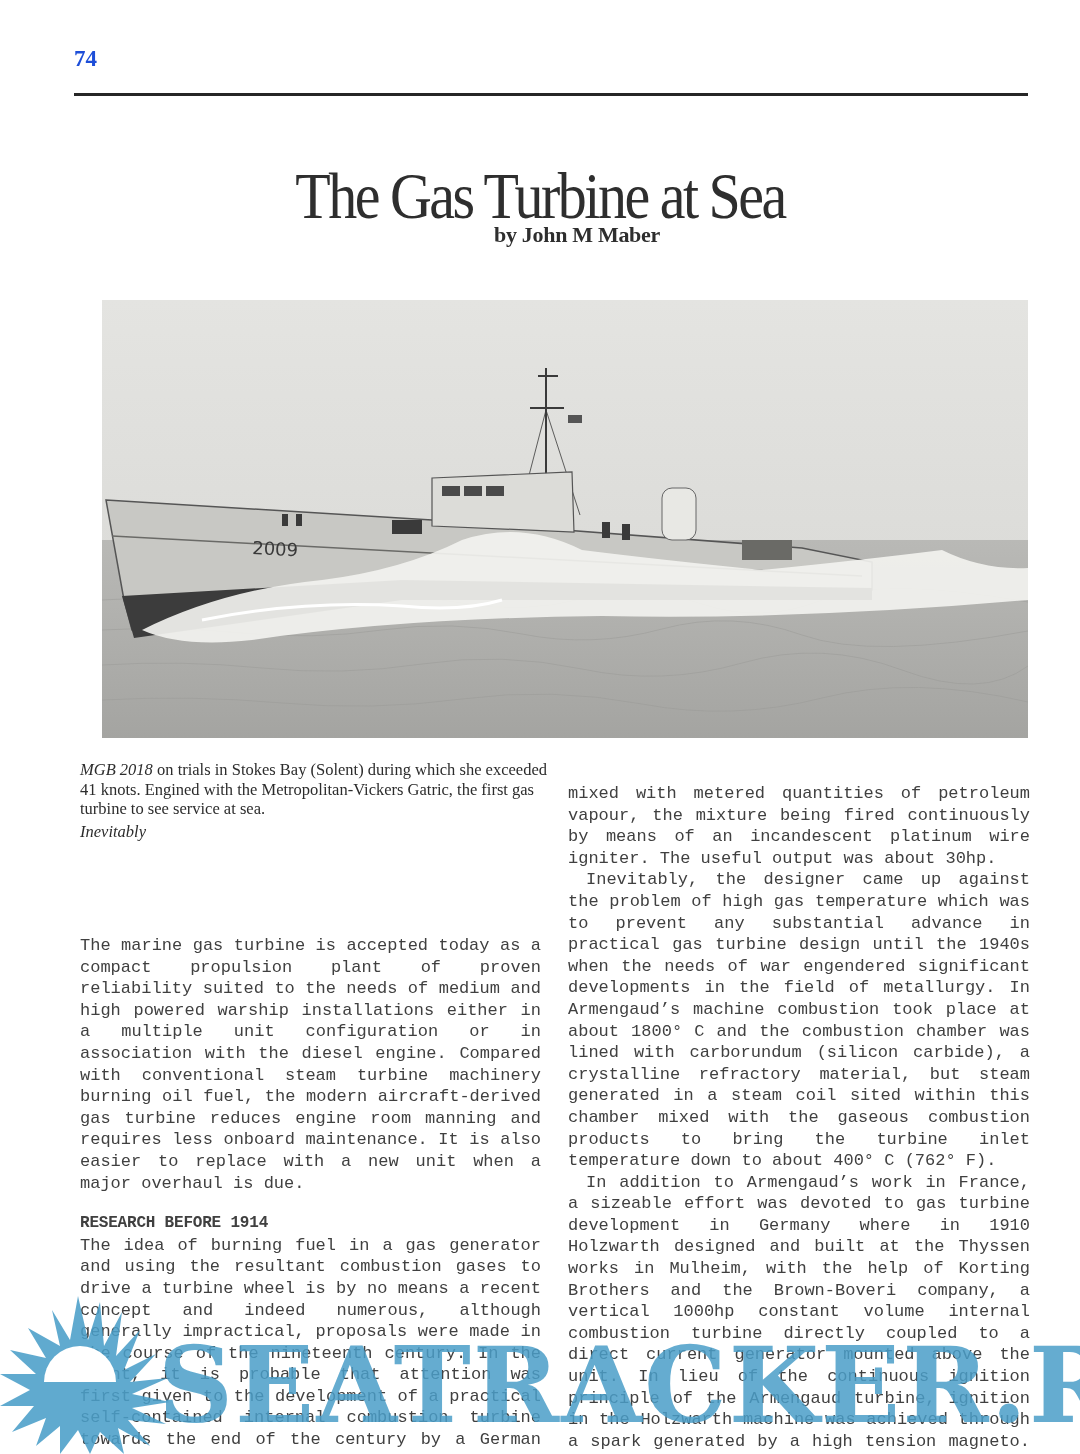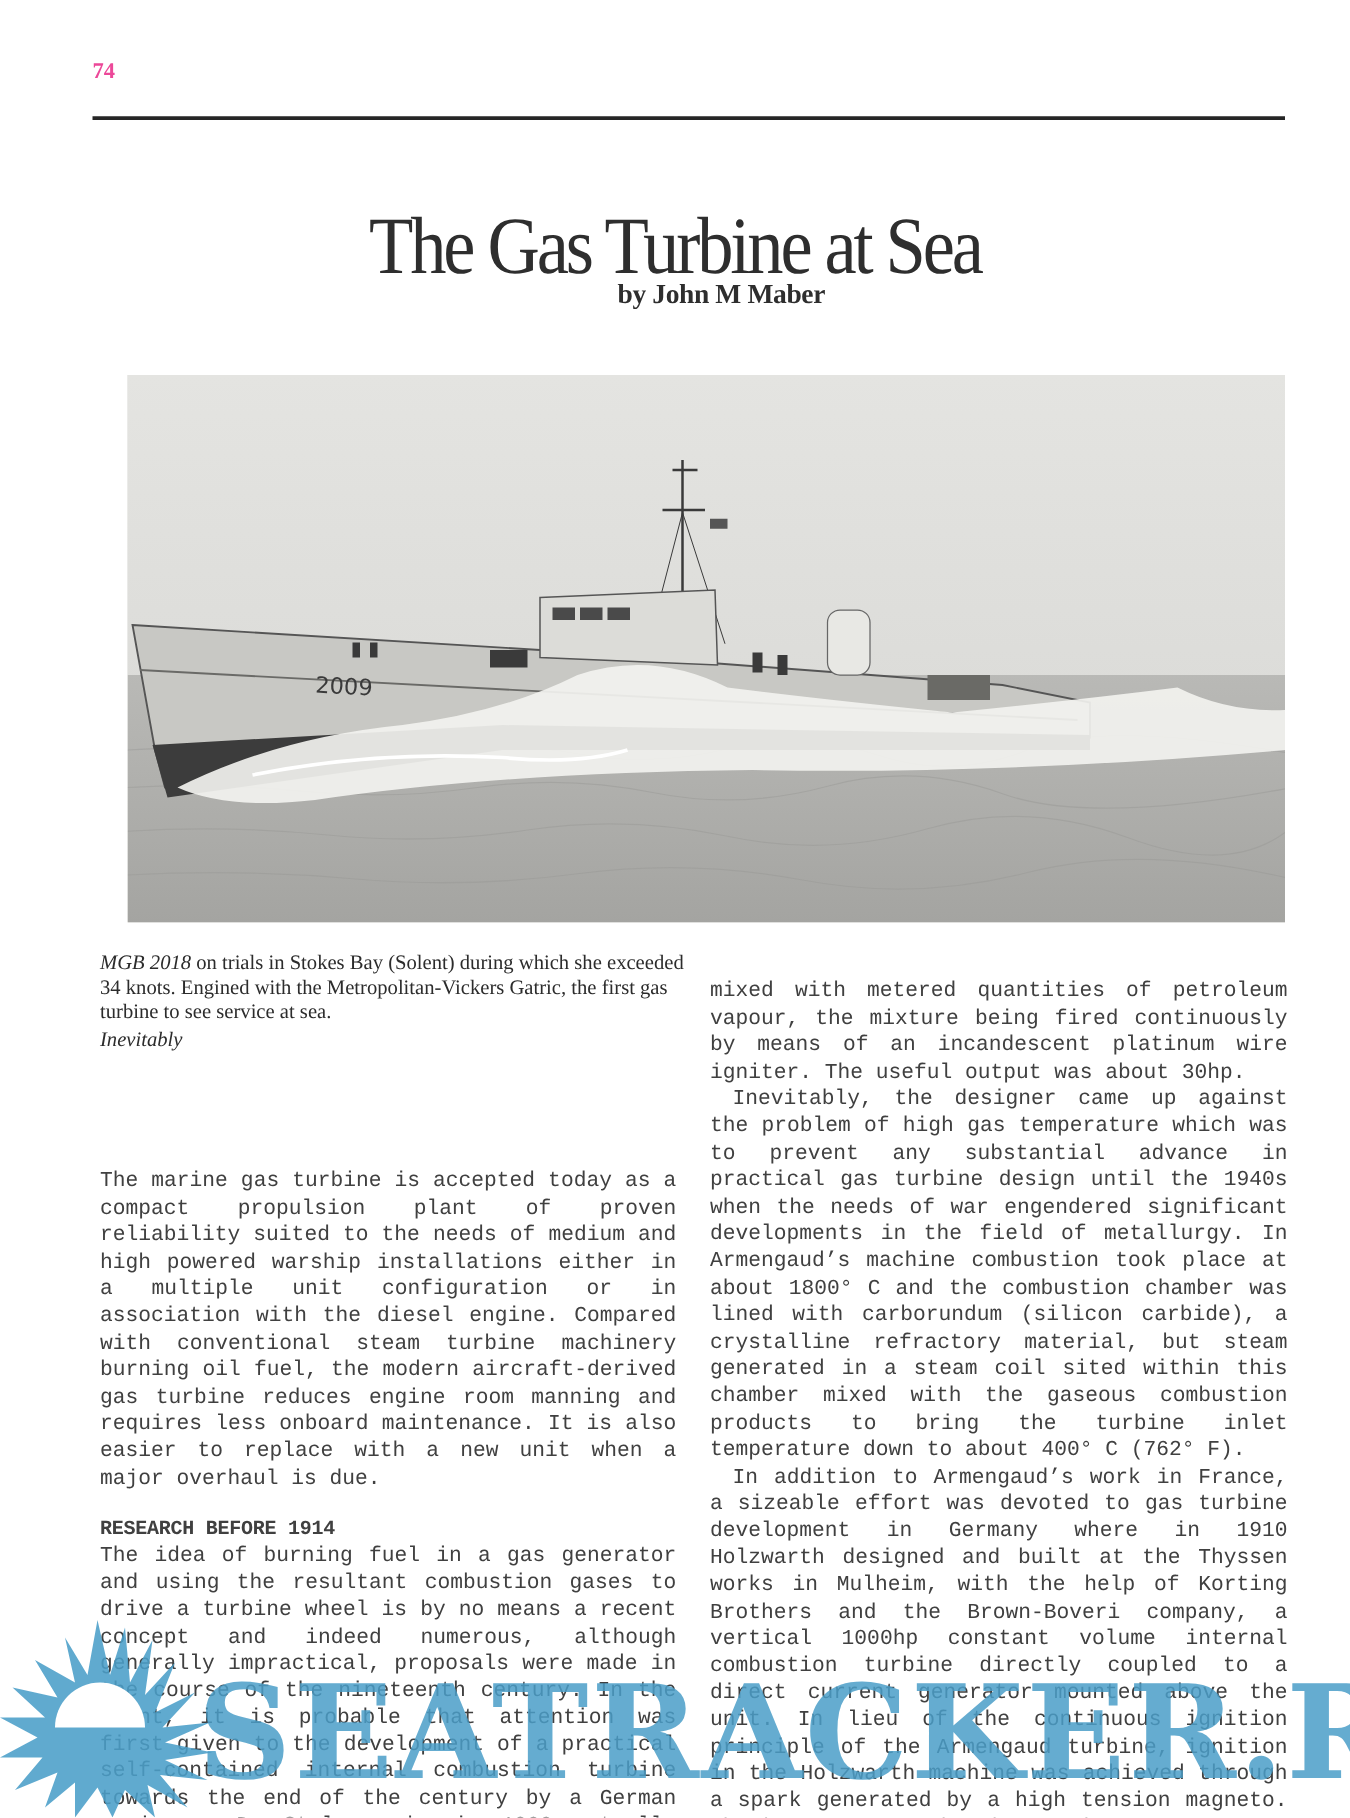--- a/index.html
+++ b/index.html
@@ -12,23 +12,23 @@
       height: 1454px;
       position: relative;
       overflow: hidden;
       font-family: "Liberation Serif", "DejaVu Serif", serif;
       color: #2a2a2a;
     }
     .page-number {
       position: absolute;
       left: 74px;
       top: 46px;
-      font-size: 18px;
-      font-weight: bold;
-      color: #ec4899;
+      font-size: 23px;
+      font-weight: bold;
+      color: #1d4ed8;
     }
     .rule {
       position: absolute;
       left: 74px;
       top: 93px;
       width: 954px;
       height: 3px;
       background: #262626;
     }
     .title {
@@ -178,21 +178,21 @@
       <rect x="640" y="240" width="50" height="20" fill="#6a6a66"></rect>
     </g>
     <text x="150" y="254" font-family="DejaVu Sans, sans-serif" font-size="18" fill="#3a3a3a" transform="rotate(3 150 254)">2009</text>
 
     <path d="M40 330 Q120 290 220 280 Q300 270 360 240 Q420 220 480 250 Q560 260 660 270 Q760 260 840 250 Q880 270 926 268 L926 300 Q700 320 500 316 Q300 318 150 340 Q80 348 40 330 Z" fill="#f2f2ef" opacity="0.92"></path>
     <path d="M100 320 Q200 300 300 306 Q360 312 400 300" fill="none" stroke="#ffffff" stroke-width="3"></path>
   </svg>
 </div>
 
 <div class="caption">
-  <em>MGB 2018</em><span> on trials in Stokes Bay (Solent) during which she exceeded 34 knots. Engined with the Metropolitan-Vickers Gatric, the first gas turbine to see service at sea.</span>
+  <em>MGB 2018</em><span> on trials in Stokes Bay (Solent) during which she exceeded 41 knots. Engined with the Metropolitan-Vickers Gatric, the first gas turbine to see service at sea.</span>
   <span class="credit">Inevitably</span>
 </div>
 
 <div class="col col-left">
   <p>The marine gas turbine is accepted today as a compact propulsion plant of proven reliability suited to the needs of medium and high powered warship installations either in a multiple unit configuration or in association with the diesel engine. Compared with conventional steam turbine machinery burning oil fuel, the modern aircraft-derived gas turbine reduces engine room manning and requires less onboard maintenance. It is also easier to replace with a new unit when a major overhaul is due.</p>
   <h2 class="section-heading">RESEARCH BEFORE 1914</h2>
   <p>The idea of burning fuel in a gas generator and using the resultant combustion gases to drive a turbine wheel is by no means a recent concept and indeed numerous, although generally impractical, proposals were made in the course of the nineteenth century. In the event, it is probable that attention was first given to the development of a practical self-contained internal combustion turbine towards the end of the century by a German engineer, Dr Stolze, who in 1900 actually constructed and was able to demonstrate a working unit. Some six years later M Rene Armengaud converted a de Laval impulse steam turbine to operate on compressed air</p>
 </div>
 
 <div class="col col-right">

